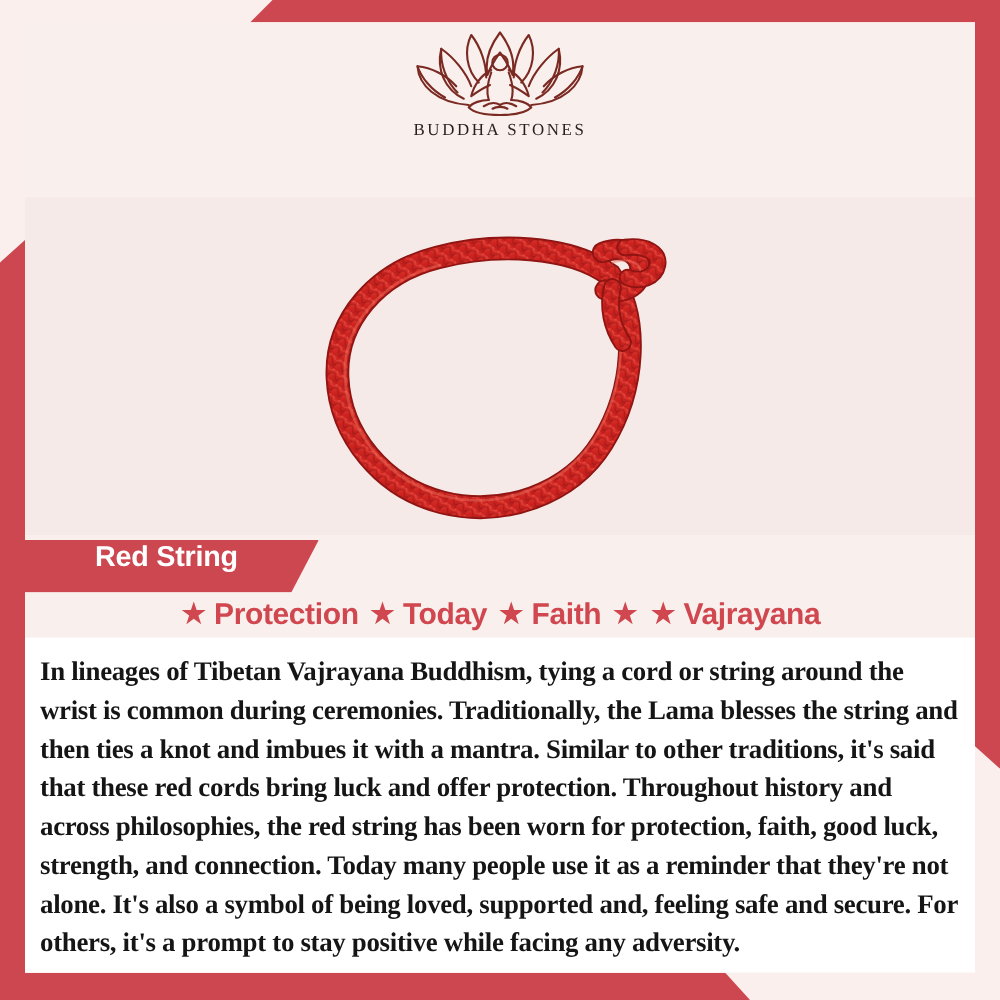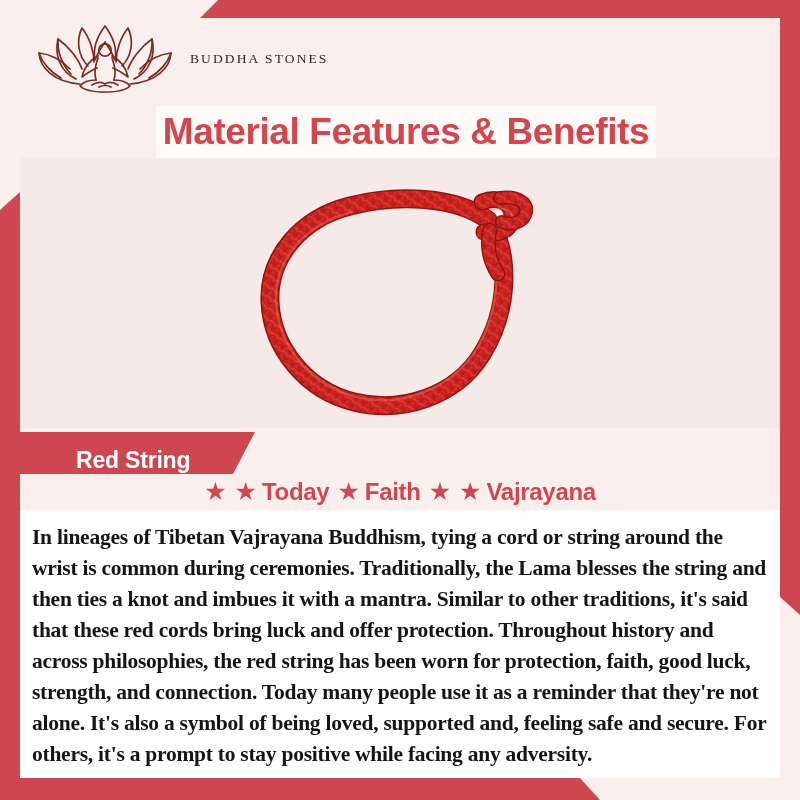--- a/index.html
+++ b/index.html
@@ -49,21 +49,21 @@
     position: absolute;
     left: 20px; top: 18px; right: 20px; bottom: 22px;
     background: #f9efec;
   }
 
   
   #logo-block {
     position: absolute;
     left: 0; right: 0; top: 4px;
     display: flex;
-    flex-direction: row;
+    flex-direction: column;
     align-items: center;
   }
   #logo-mark { display: block; }
   #brand-name {
     margin-top: 2px;
     font-family: "Liberation Serif", serif;
     font-size: 13.5px;
     letter-spacing: 2.1px;
     color: #2b1f1c;
     font-weight: 400;
@@ -106,21 +106,21 @@
   #banner {
     position: absolute;
     left: 0;
     top: 414px;
     width: 235px;
     height: 42px;
     background: #cc4750;
     -webkit-clip-path: polygon(0 0, 100% 0, calc(100% - 22px) 100%, 0 100%);
     clip-path: polygon(0 0, 100% 0, calc(100% - 22px) 100%, 0 100%);
     display: flex;
-    align-items: flex-end;
+    align-items: flex-start;
   }
   #banner-label {
     color: #ffffff;
     font-size: 23px;
     font-weight: bold;
     padding-left: 56px;
     letter-spacing: -0.2px;
   }
 
   
@@ -217,23 +217,20 @@
           <path d="M92 36 C95 44 96 52 94 58"></path>
 
           <path d="M76 58 C70 58 63 60 60 64 C64 68 72 70 85 70 C98 70 106 68 110 64 C107 60 100 58 94 58"></path>
           <path d="M72 63 C77 60 82 60 85 62 C88 60 93 60 98 63"></path>
           <path d="M79 65 C82 63 88 63 91 65"></path>
         </g>
       </svg>
       <div id="brand-name">BUDDHA STONES</div>
     </div>
 
-    <div id="title-band">
-      <div id="poster-title">Material Features &amp; Benefits</div>
-    </div>
 
     <div id="hero">
       <svg id="bracelet" width="300" height="262" viewBox="0 0 300 262">
         <defs>
           <linearGradient id="cordGrad" x1="0" y1="0" x2="1" y2="1">
             <stop offset="0%" stop-color="#e03b33"></stop>
             <stop offset="50%" stop-color="#cf2420"></stop>
             <stop offset="100%" stop-color="#b51d1c"></stop>
           </linearGradient>
           <pattern id="braid" width="9" height="9" patternUnits="userSpaceOnUse" patternTransform="rotate(35)">
@@ -276,20 +273,21 @@
       </svg>
     </div>
 
     <div id="banner">
       <span id="banner-label">Red String</span>
     </div>
 
     <div id="features">
       <div class="feature">
         <span class="feature-star">★</span>
+        <span class="feature-label">Protection</span>
       </div>
       <div class="feature">
         <span class="feature-star">★</span>
         <span class="feature-label">Today</span>
       </div>
       <div class="feature">
         <span class="feature-star">★</span>
         <span class="feature-label">Faith</span>
       </div>
       <div class="feature">

